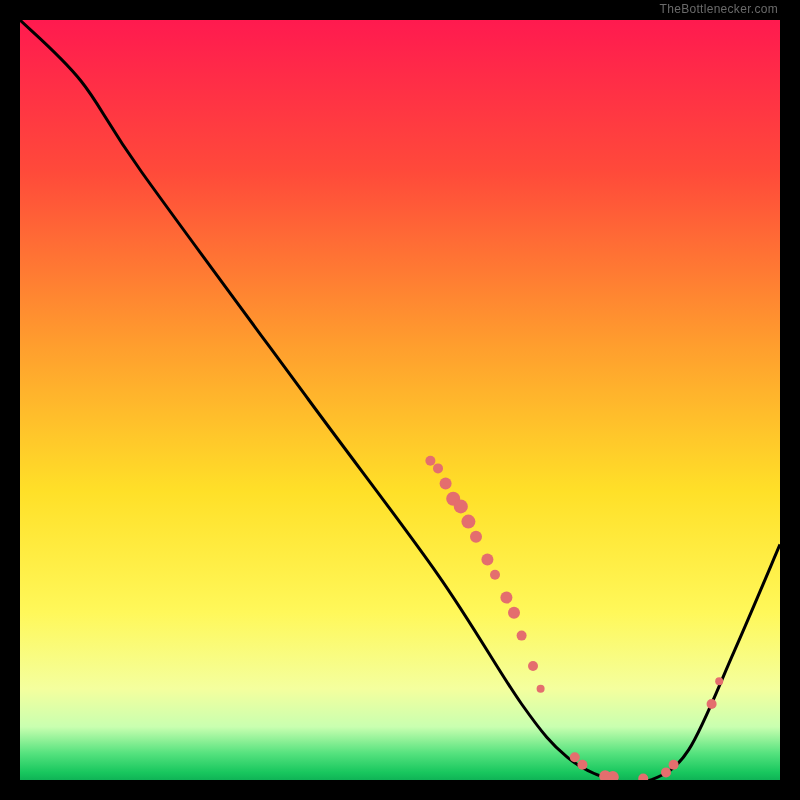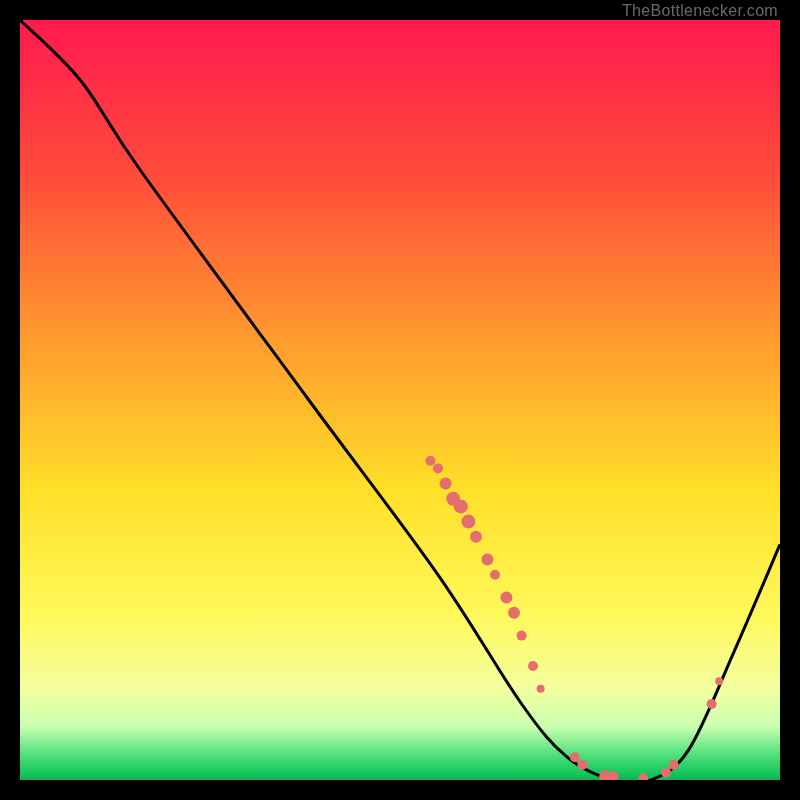--- a/index.html
+++ b/index.html
@@ -17,21 +17,21 @@
     top: 20px;
     width: 760px;
     height: 760px;
     background: #000;
   }
   .attribution {
     position: absolute;
     top: 2px;
     right: 22px;
     color: #6a6a6a;
-    font-size: 16px;
+    font-size: 12px;
     font-weight: 500;
     letter-spacing: 0.3px;
   }
   svg {
     position: absolute;
     left: 20px;
     top: 20px;
     width: 760px;
     height: 760px;
   }

